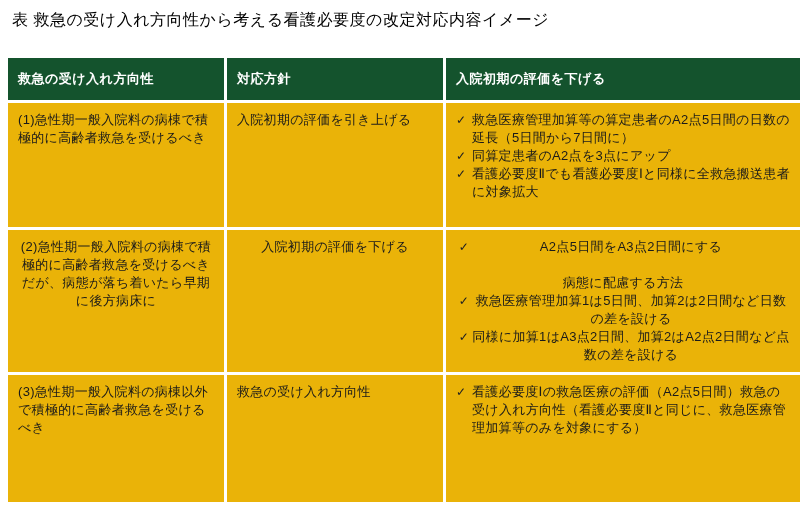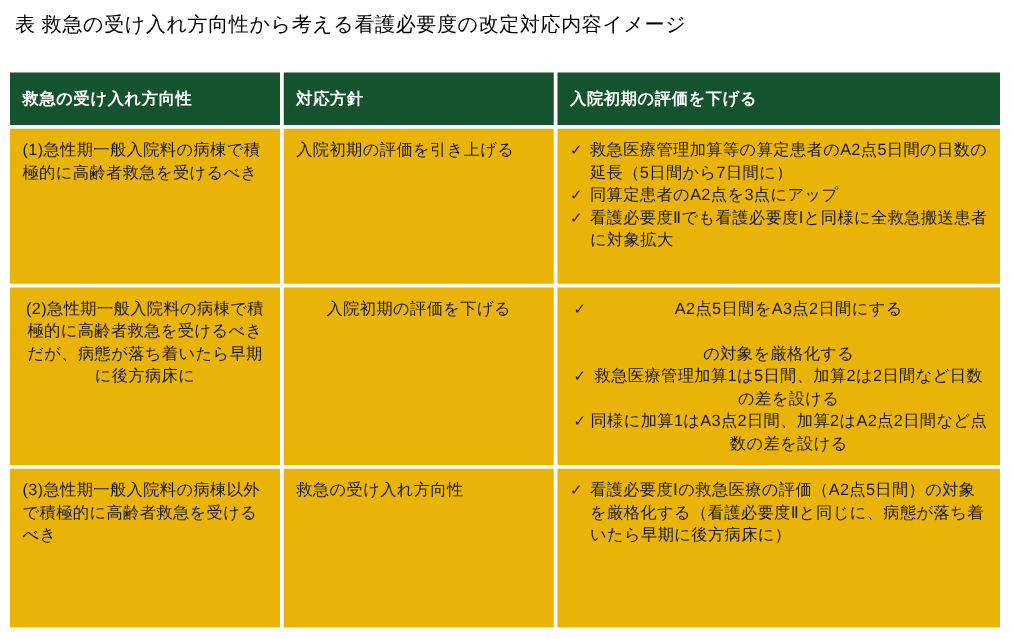--- a/index.html
+++ b/index.html
@@ -108,37 +108,37 @@
         <tr class="row-2">
           <td class="bcell">(2)急性期一般入院料の病棟で積極的に高齢者救急を受けるべきだが、病態が落ち着いたら早期に後方病床に</td>
           <td class="bcell">入院初期の評価を下げる</td>
           <td class="bcell">
             <div class="detail-line">
               <span class="check-icon">✓</span>
               <span class="detail-text">A2点5日間をA3点2日間にする</span>
             </div>
             <div class="detail-spacer"></div>
             <div class="detail-line detail-plain">
-              <span class="detail-text">の対象を厳格化する</span>
+              <span class="detail-text">病態に配慮する方法</span>
             </div>
             <div class="detail-line">
               <span class="check-icon">✓</span>
               <span class="detail-text">救急医療管理加算1は5日間、加算2は2日間など日数の差を設ける</span>
             </div>
             <div class="detail-line">
               <span class="check-icon">✓</span>
               <span class="detail-text">同様に加算1はA3点2日間、加算2はA2点2日間など点数の差を設ける</span>
             </div>
           </td>
         </tr>
         <tr class="row-3">
           <td class="bcell">(3)急性期一般入院料の病棟以外で積極的に高齢者救急を受けるべき</td>
           <td class="bcell">救急の受け入れ方向性</td>
           <td class="bcell">
             <div class="detail-line">
               <span class="check-icon">✓</span>
-              <span class="detail-text">看護必要度Ⅰの救急医療の評価（A2点5日間）の対象を厳格化する（看護必要度Ⅱと同じに、病態が落ち着いたら早期に後方病床に）</span>
+              <span class="detail-text">看護必要度Ⅰの救急医療の評価（A2点5日間）救急の受け入れ方向性（看護必要度Ⅱと同じに、救急医療管理加算等のみを対象にする）</span>
             </div>
           </td>
         </tr>
       </tbody>
   </table>
 </div>
 
 </body></html>

